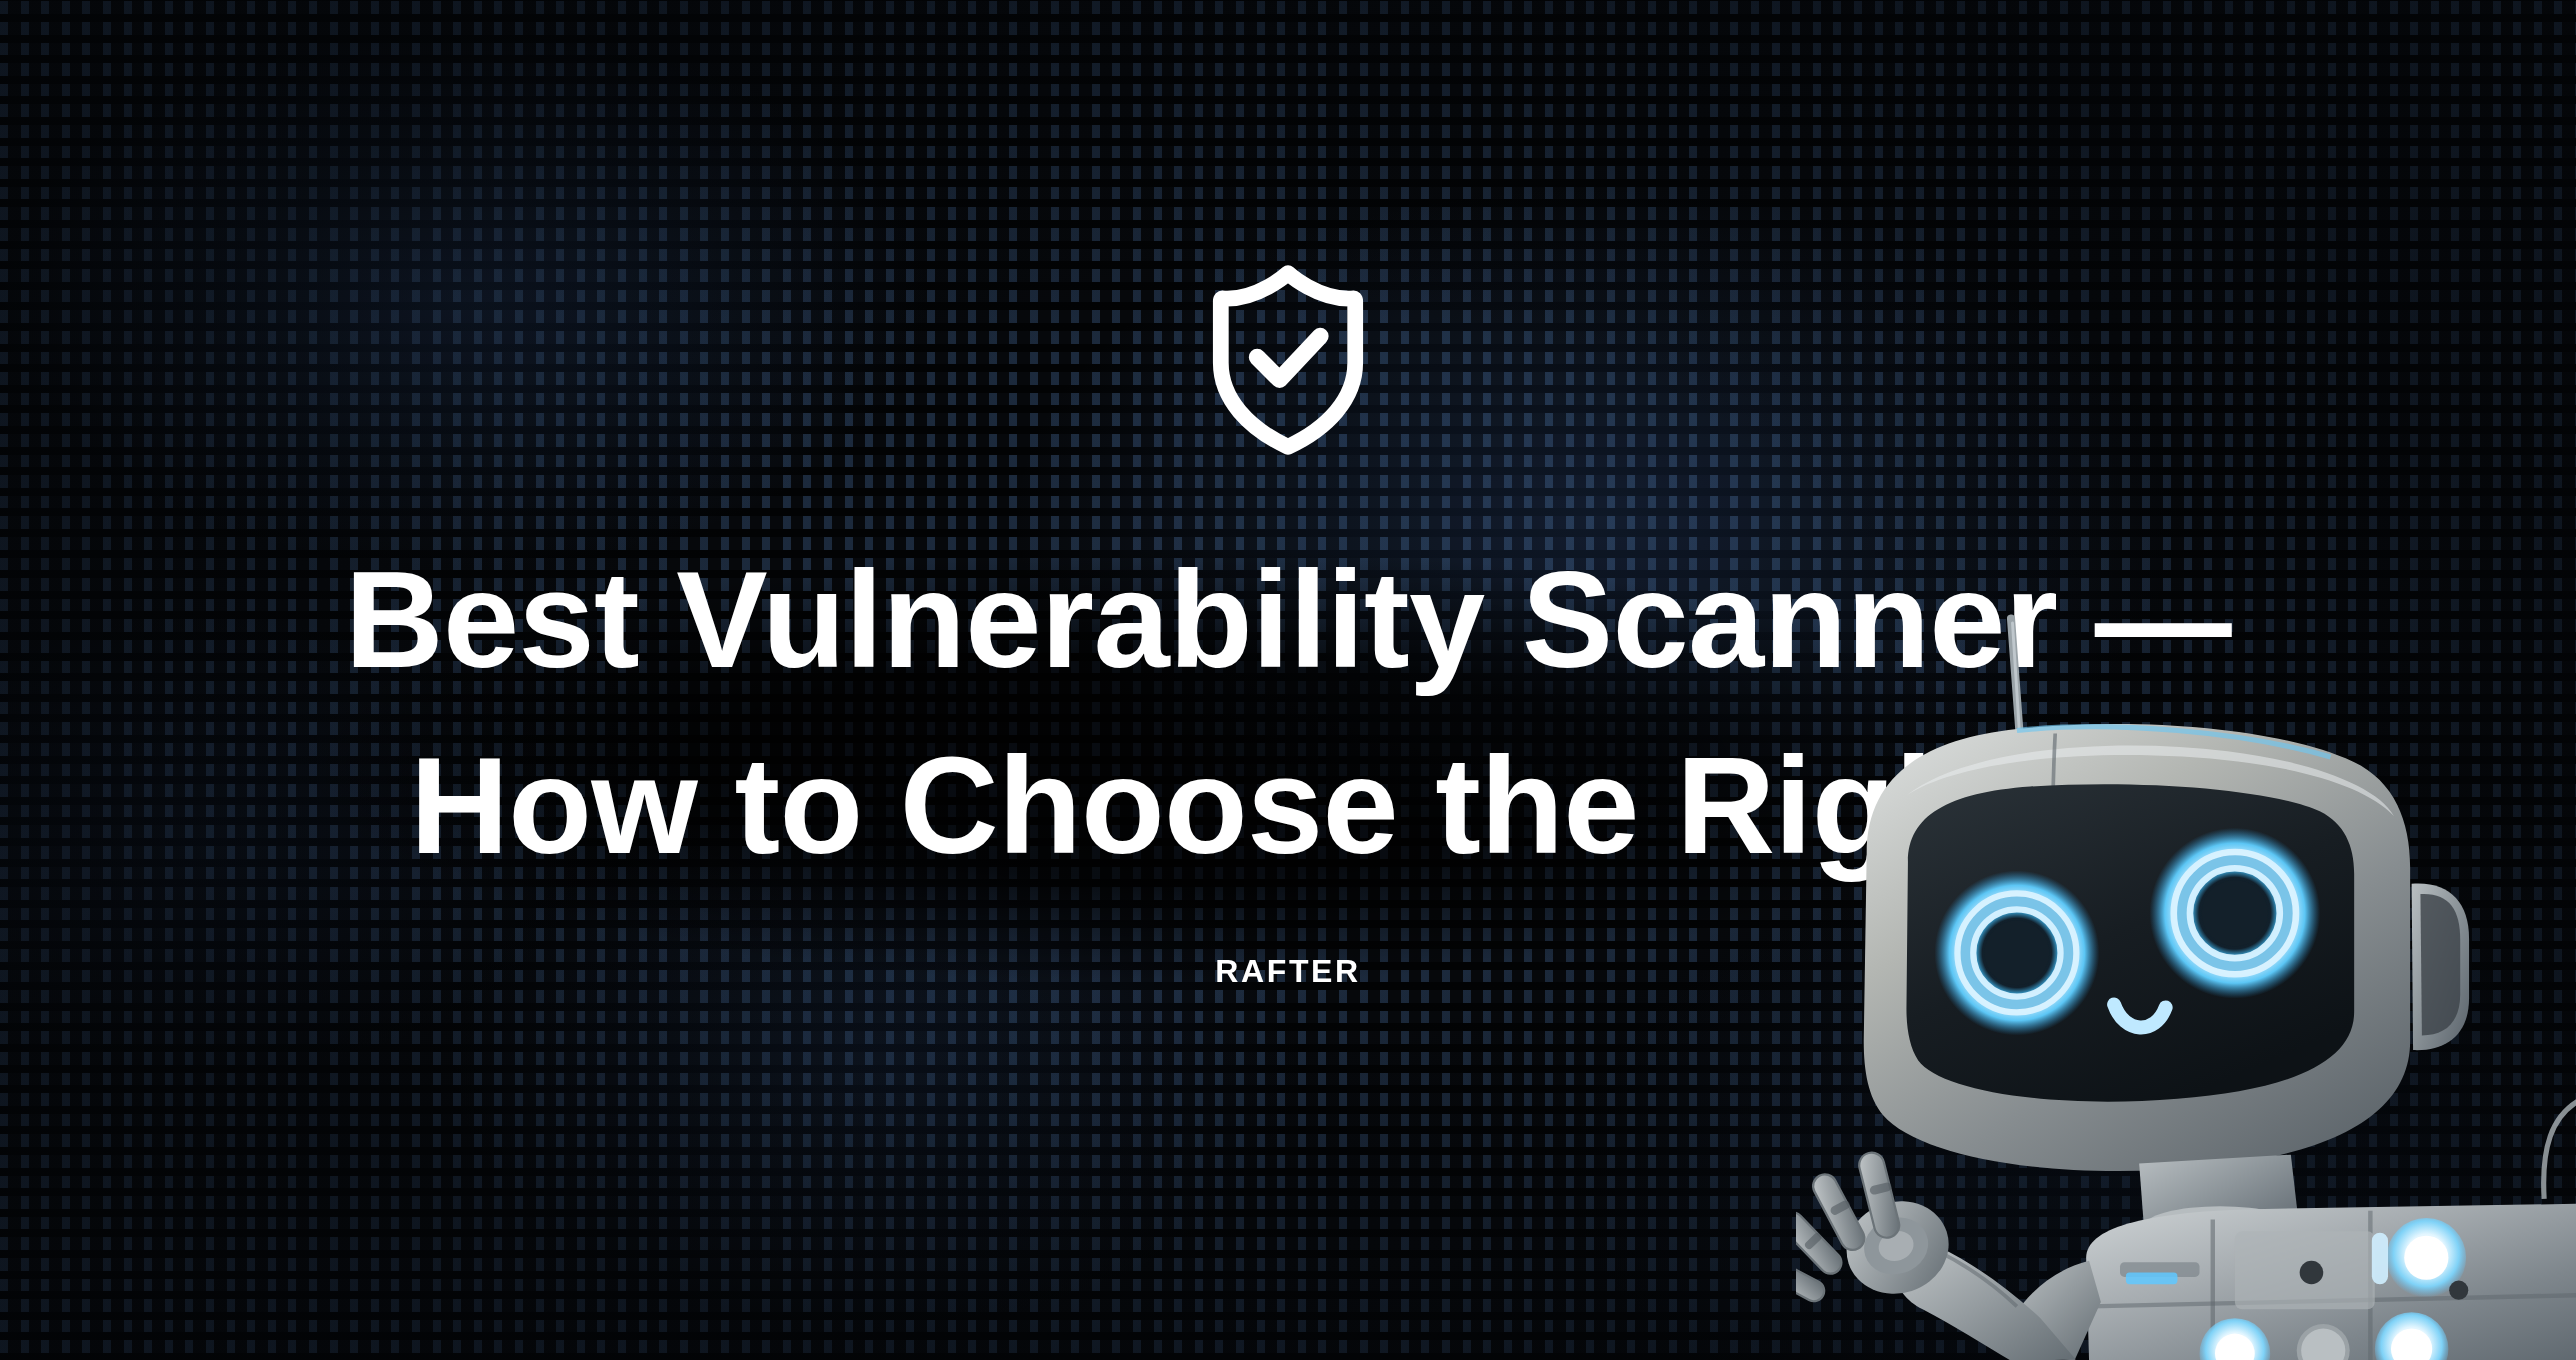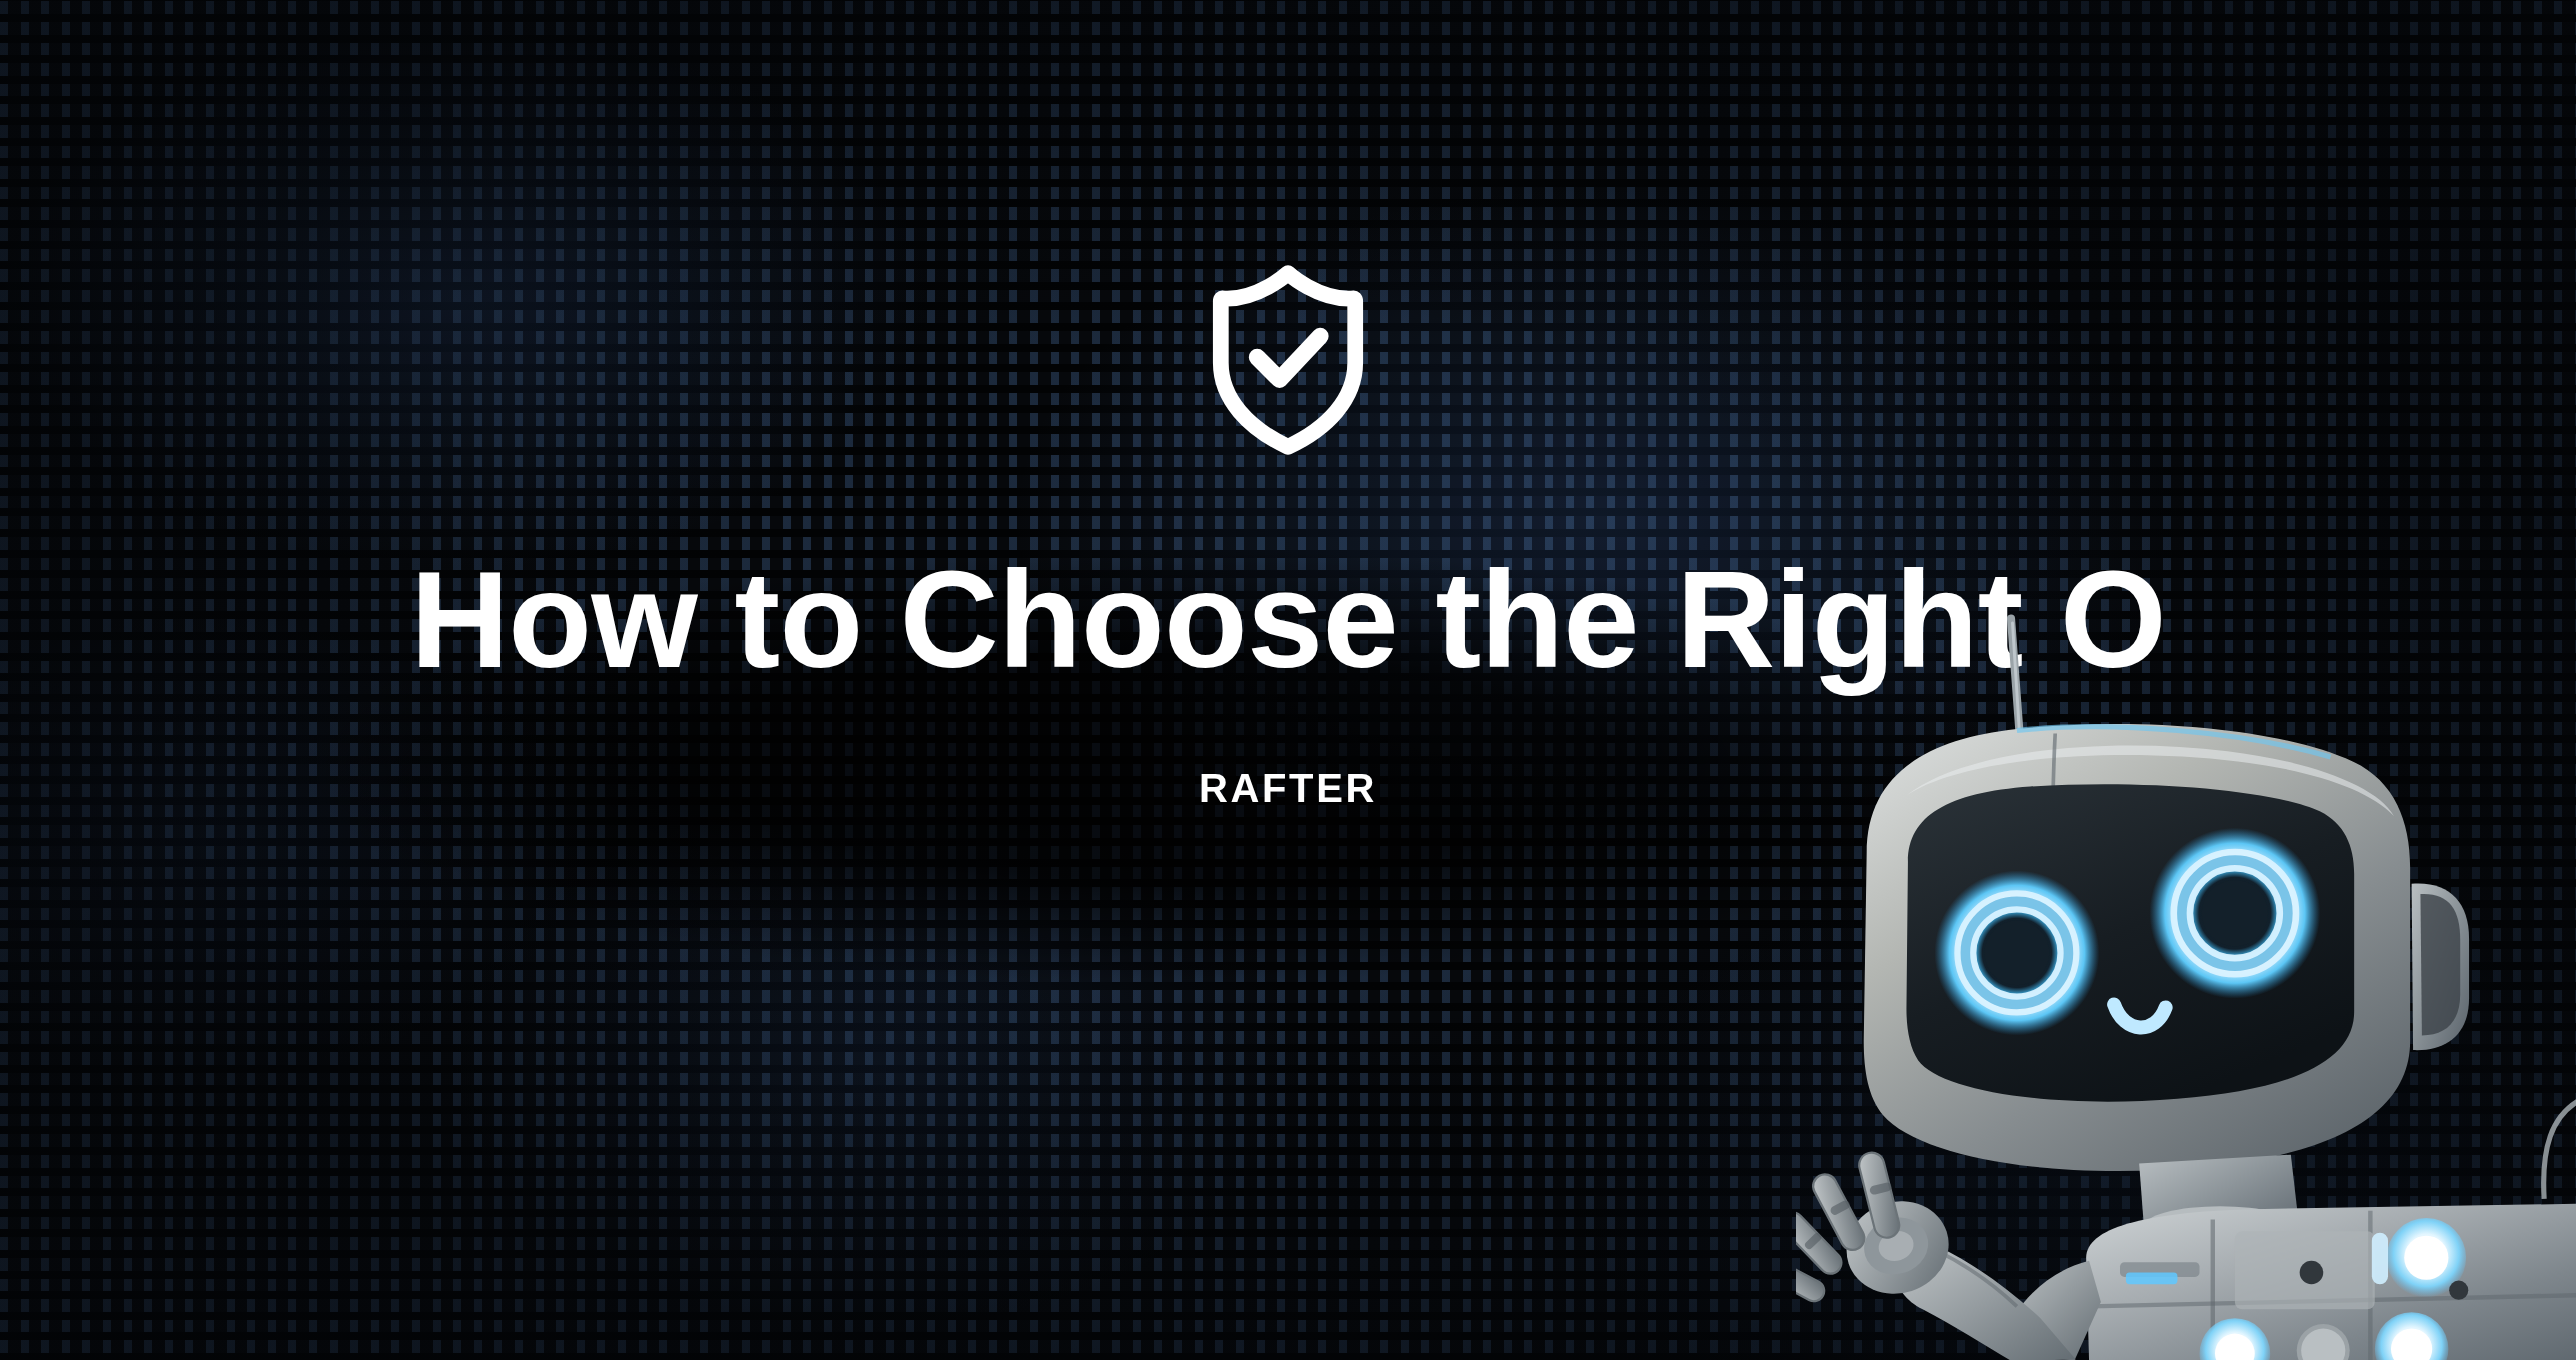--- a/index.html
+++ b/index.html
@@ -97,21 +97,21 @@
     letter-spacing: -0.7px;
     white-space: nowrap;
   }
   .hero-title .line { display: block; }
 
   .hero-brand {
     margin-top: 53px;
     color: #ffffff;
     font-family: "Liberation Sans", sans-serif;
     font-weight: bold;
-    font-size: 40px;
+    font-size: 32px;
     letter-spacing: 2.6px;
     text-align: center;
   }
 
   
   .robot {
     position: absolute;
     right: -29.5px;
     bottom: 0;
     width: 810px;
@@ -134,20 +134,21 @@
   </div>
 
   <div class="hero">
 
     <svg class="shield-icon" viewBox="0 0 24 28" fill="none" aria-hidden="true">
       <path d="M12 1.6 C12 1.6 7.6 5.6 2.6 5.2 C2.6 5.2 2.4 5.2 2.4 5.6 L2.4 14.4 C2.4 19.6 6.4 23.8 12 26.4 C17.6 23.8 21.6 19.6 21.6 14.4 L21.6 5.6 C21.6 5.2 21.4 5.2 21.4 5.2 C16.4 5.6 12 1.6 12 1.6 Z" stroke="#ffffff" stroke-width="2.25" stroke-linejoin="round" stroke-linecap="round"></path>
       <path d="M7.6 13.6 L10.8 16.8 L16.6 10.6" stroke="#ffffff" stroke-width="2.4" stroke-linecap="round" stroke-linejoin="round"></path>
     </svg>
 
     <h1 class="hero-title">
+      <span class="line">Best Vulnerability Scanner —</span>
       <span class="line">How to Choose the Right O</span>
     </h1>
 
     <div class="hero-brand">RAFTER</div>
   </div>
 
   <div class="robot">
     <svg viewBox="0 0 1100 1120" fill="none" aria-hidden="true">
       <defs>
         <linearGradient id="metalA" x1="0" y1="0" x2="1" y2="1">

